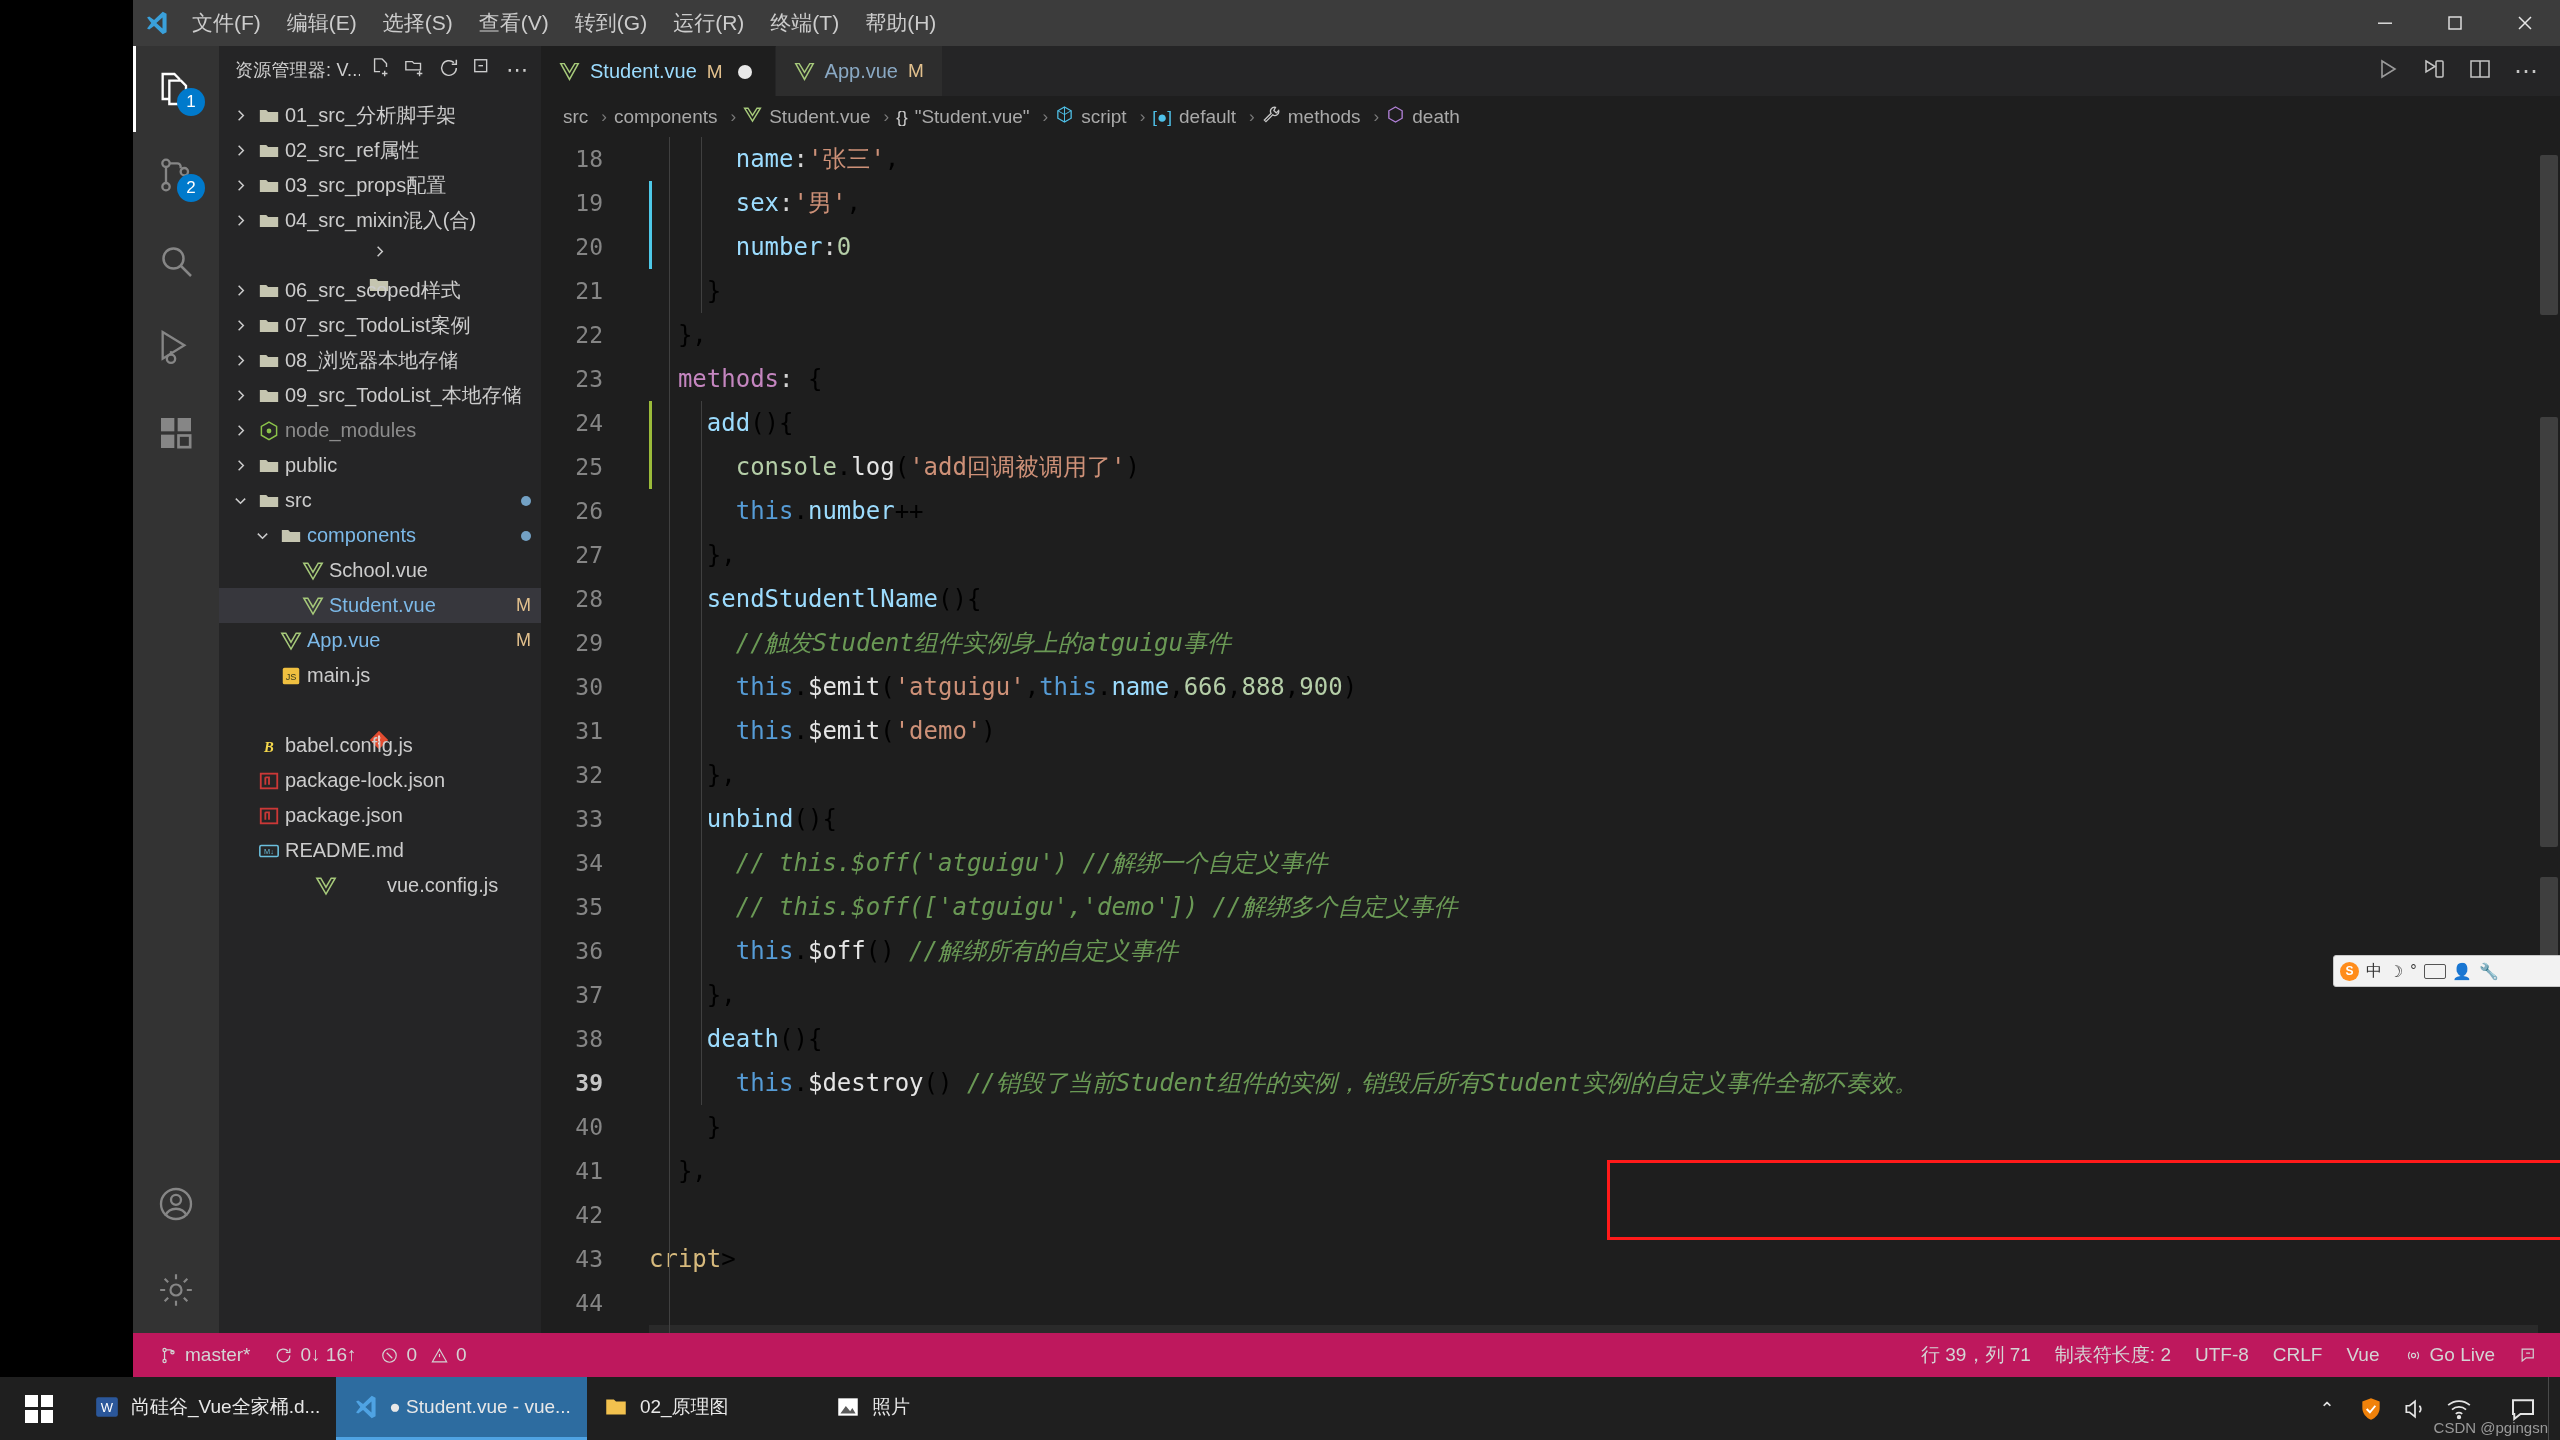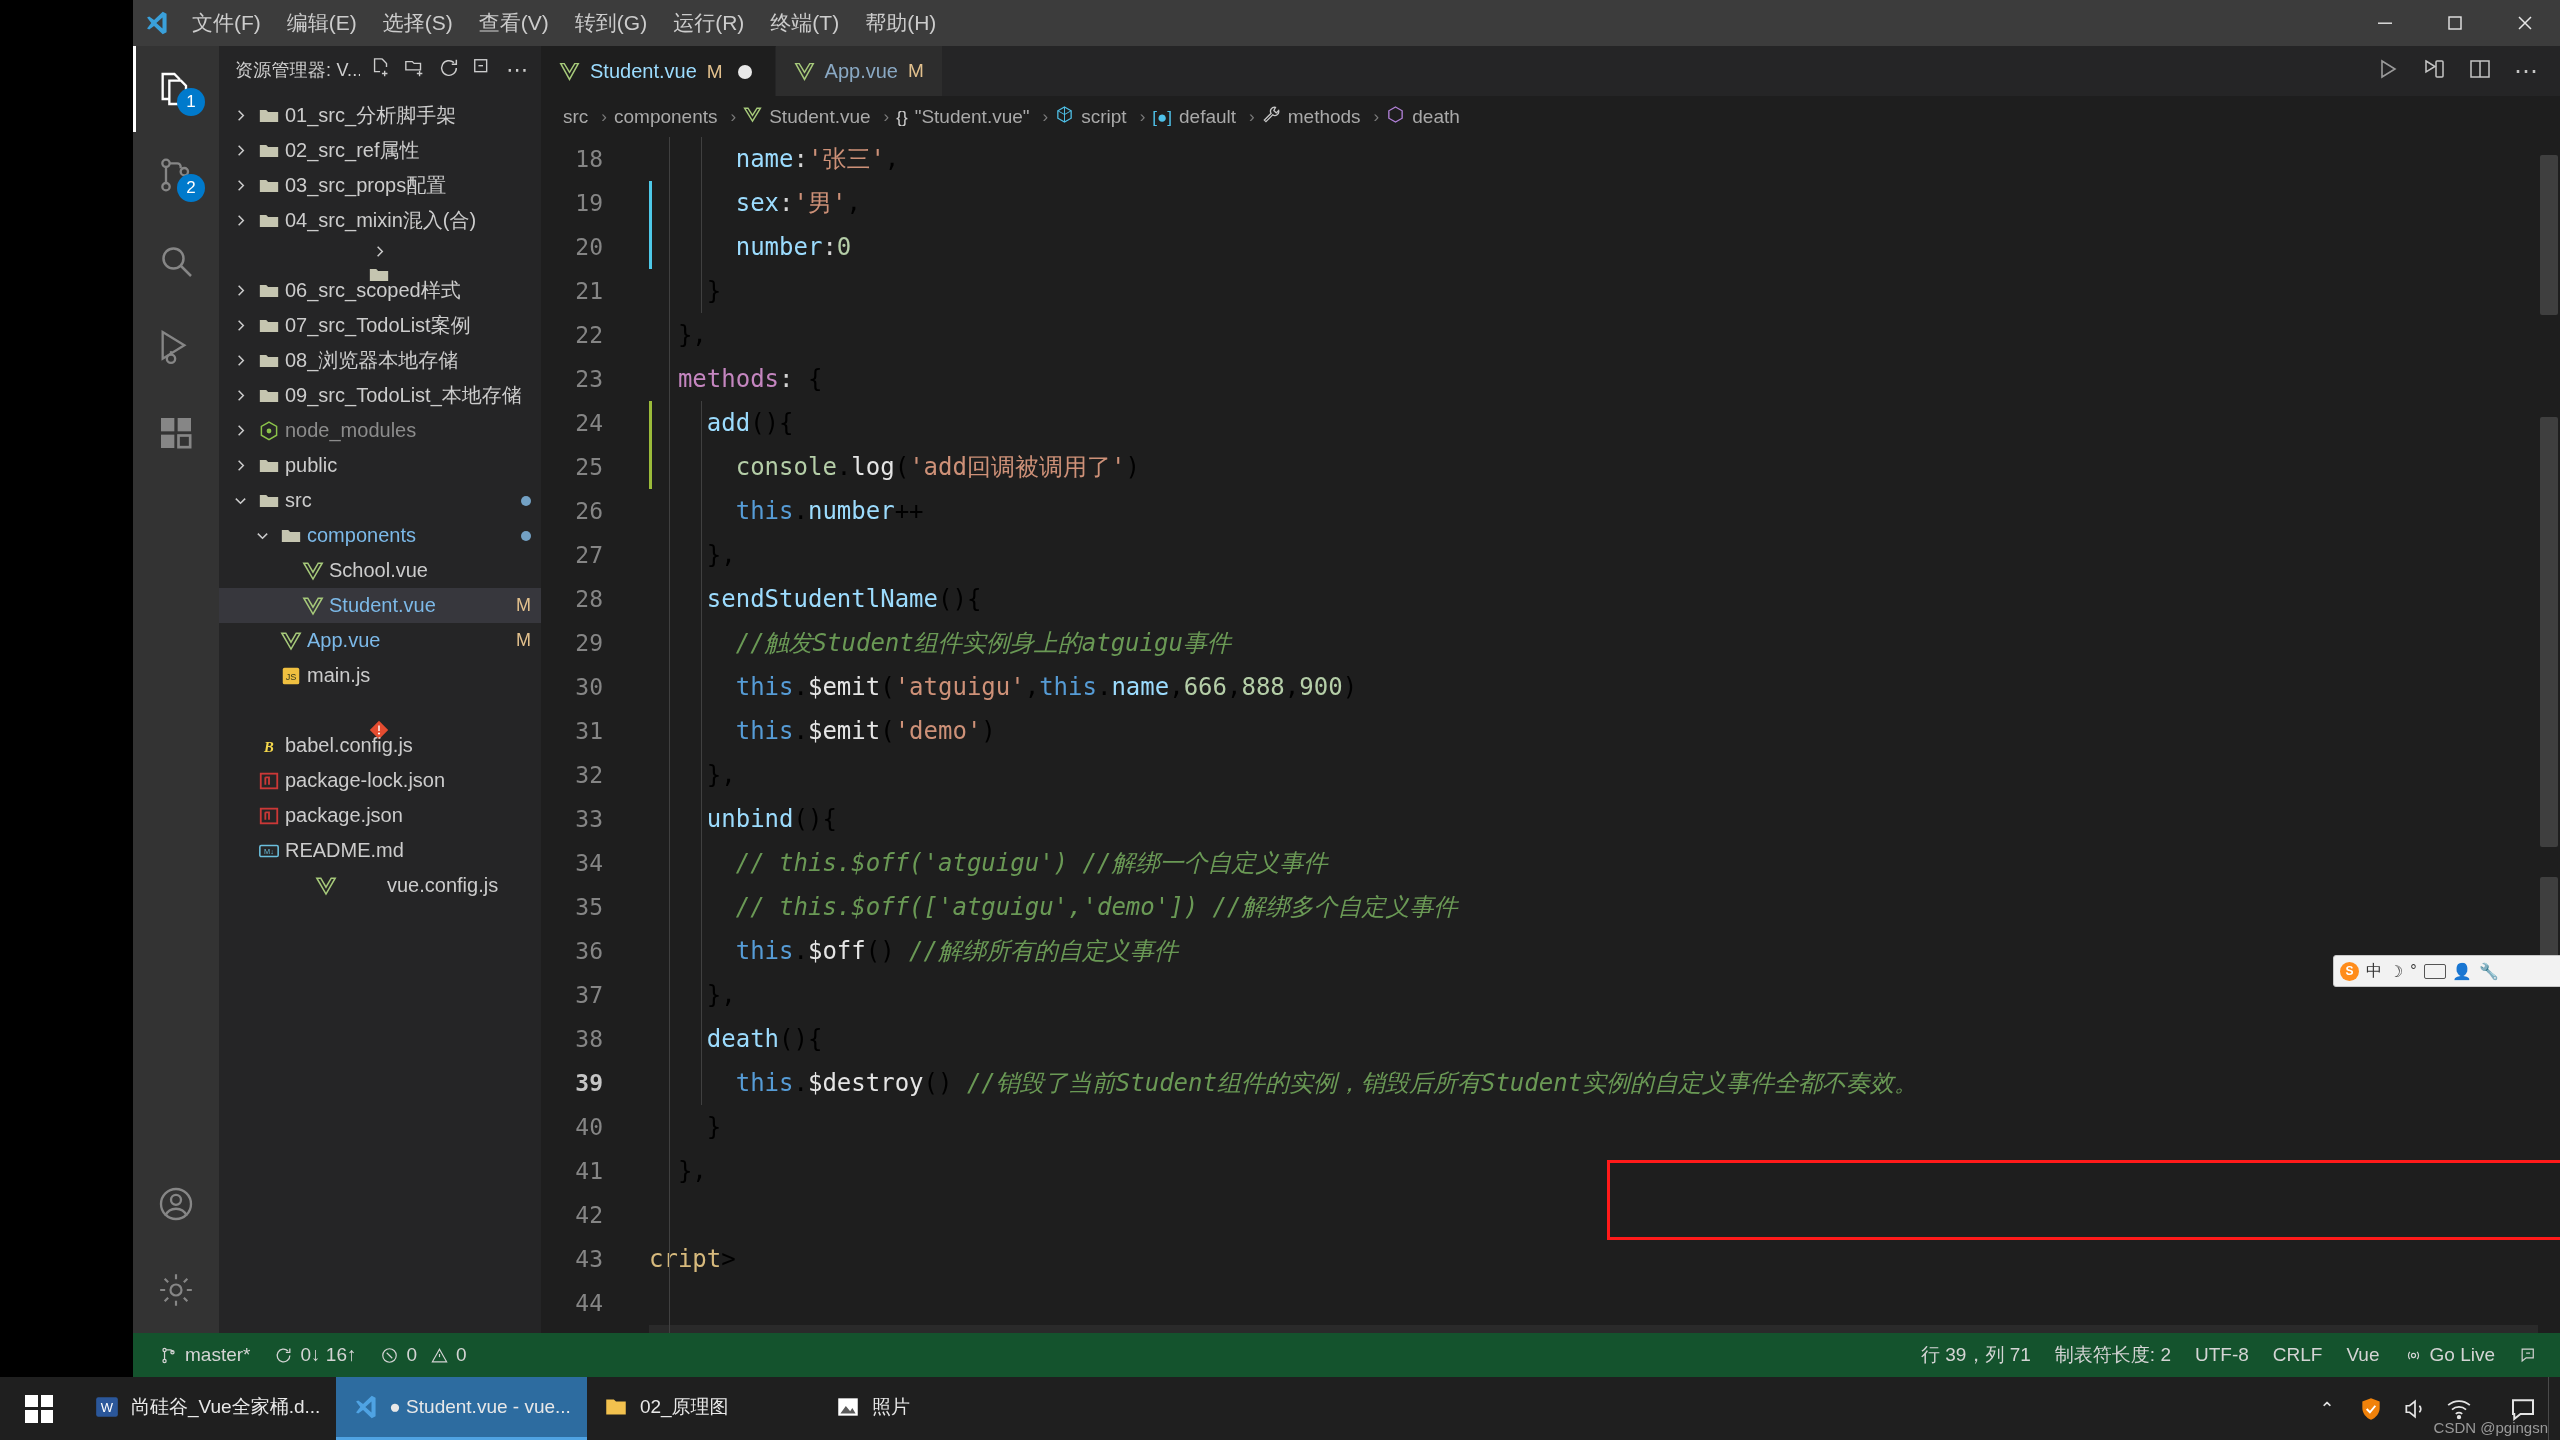--- a/index.html
+++ b/index.html
@@ -77,21 +77,21 @@
   .sb-actions .dots { font-size:22px; line-height:1; letter-spacing:1px; }
 
   .tree { font-size:20px; color:#cccccc; padding-top:4px; overflow:hidden; }
   .row {
     display:flex; align-items:center; height:35px; white-space:nowrap;
     padding-right:10px; position:relative; cursor:pointer;
   }
   .row.selected { background:#37373d; }
   .twisty { width:26px; flex:0 0 26px; display:flex; align-items:center; justify-content:center; color:#cccccc; }
   .twisty svg { width:15px; height:15px; }
-  .ficon { width:32px; flex:0 0 32px; display:flex; align-items:flex-start; justify-content:center; }
+  .ficon { width:32px; flex:0 0 32px; display:flex; align-items:flex-end; justify-content:center; }
   .ficon svg { width:22px; height:22px; }
   .label { font-size:20px; color:#cccccc; overflow:hidden; text-overflow:ellipsis; }
   .label.dim { color:#8c8c8c; }
   .label.blue { color:#7cb9e8; }
   .mstat { margin-left:auto; font-size:18px; color:#e2c08d; padding-left:12px; }
   .dotm { margin-left:auto; width:10px; height:10px; border-radius:50%; background:#73a1c4; }
 
   
   .editorpane { flex:1 1 auto; display:flex; flex-direction:column; min-width:0; background:#1e1e1e; }
 
@@ -180,21 +180,21 @@
     display:flex; align-items:center; gap:7px; padding:0 6px; font-size:16px; color:#333;
   }
   .imebar .sogou { width:19px;height:19px;border-radius:50%;background:#ff8c1a;color:#fff;
     display:flex;align-items:center;justify-content:center;font-size:12px;font-weight:bold;}
   .imebar .it { color:#333; font-size:16px; }
   .imebar .kb { width:22px;height:15px;border:1.5px solid #555;border-radius:2px;}
   .imebar .wr { color:#3b82d6; font-size:16px; }
 
   
   .statusbar {
-    height:44px; background:#14532d; display:flex; align-items:center;
+    height:44px; background:#be185d; display:flex; align-items:center;
     color:#d4d4d4; font-size:19px; flex:0 0 44px; padding:0 0 0 14px;
   }
   .sbi { display:flex; align-items:center; gap:7px; padding:0 12px; height:44px; cursor:pointer; }
   .sbi svg { width:19px; height:19px; }
   .sb-right { margin-left:auto; display:flex; align-items:center; padding-right:10px; }
 
   
   .taskbar {
     position:absolute; left:0; bottom:0; width:2560px; height:63px;
     background:#1f1f1f; display:flex; align-items:stretch; color:#fff;

